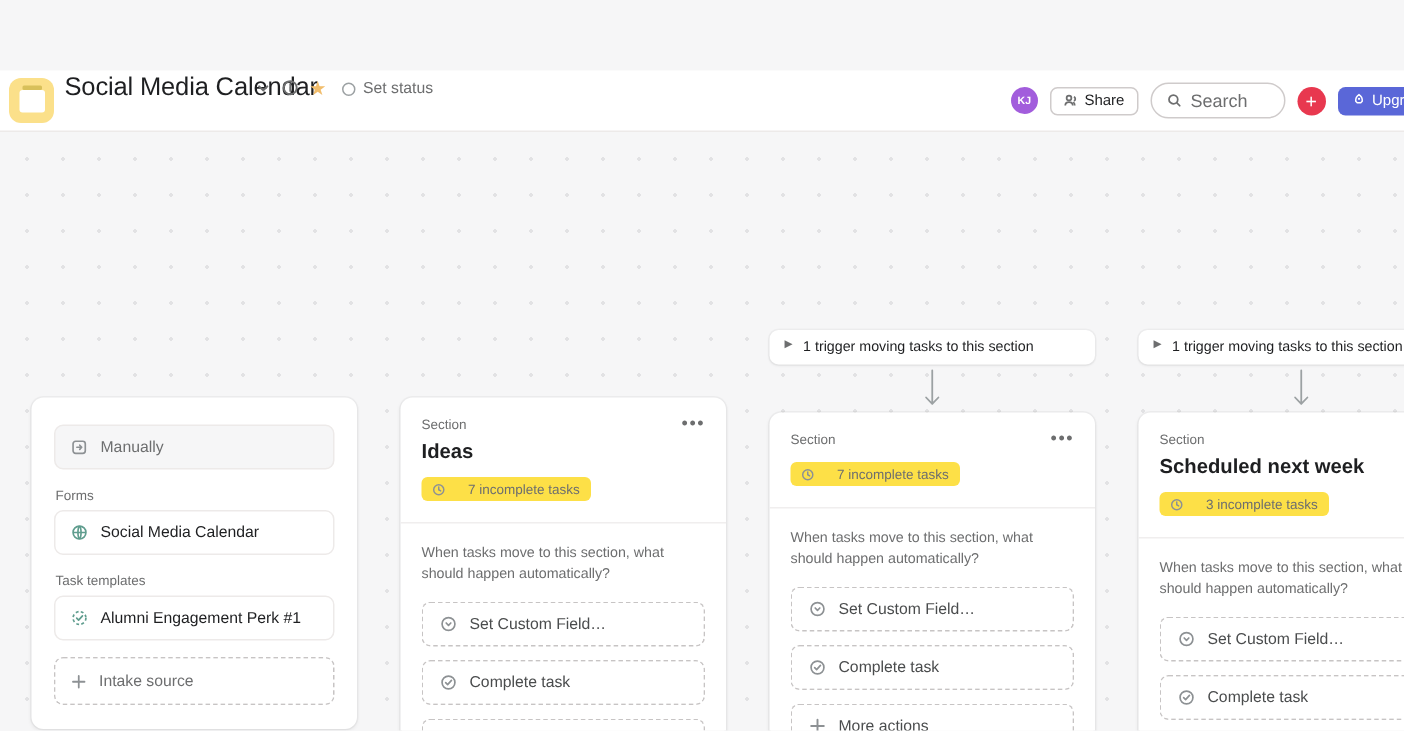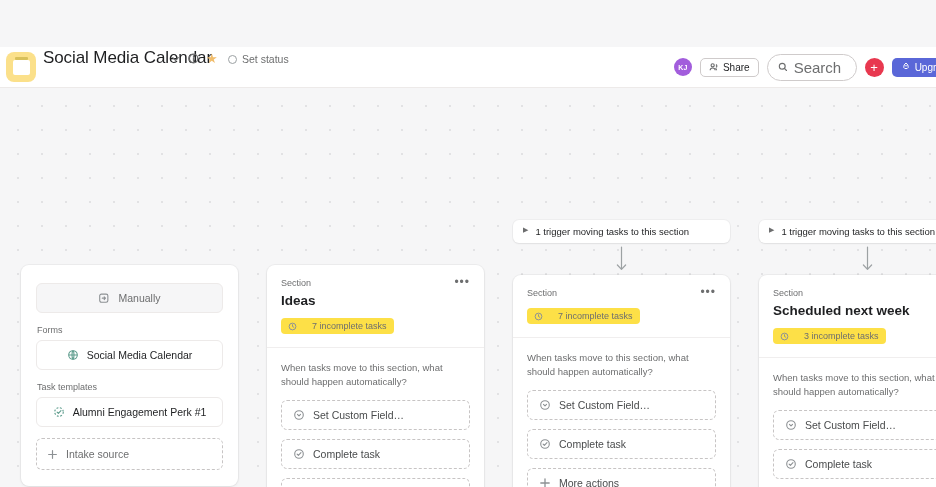--- a/index.html
+++ b/index.html
@@ -77,21 +77,21 @@
     display: flex; align-items: center; gap: 4px;
     border: 1px solid #cfcbcb; border-radius: 5px;
     padding: 3px 8px; font-size: 10px; color: #1e1f21; background: #fff;
     cursor: pointer; white-space: nowrap;
   }
   .search-box {
     display: flex; align-items: center; gap: 6px;
     border: 1px solid #cfcbcb; border-radius: 14px;
     padding: 4px 10px; width: 90px; background: #fff; cursor: text;
   }
-  .search-box .ph { font-size: 15px; color: #6d6e6f; }
+  .search-box .ph { font-size: 12px; color: #6d6e6f; }
   .plus-btn {
     width: 19px; height: 19px; border-radius: 50%;
     background: #e8384f; color: #fff; font-size: 13px; line-height: 1;
     display: flex; align-items: center; justify-content: center; cursor: pointer;
   }
   .upgrade-btn {
     display: flex; align-items: center; gap: 4px;
     background: #5a67d8; color: #fff; border-radius: 5px;
     padding: 4px 9px; font-size: 10px; white-space: nowrap; cursor: pointer;
     margin-right: -26px;
@@ -121,21 +121,20 @@
   .intake-q {
     font-size: 14.5px; color: #1e1f21; text-align: center;
     line-height: 1.42; font-weight: 400; padding: 0 4px 16px 4px;
   }
   .intake-row {
     display: flex; align-items: center; gap: 8px;
     border: 1px solid #edeae9; border-radius: 6px;
     padding: 8px 10px; font-size: 10.5px; color: #1e1f21;
     background: #fff; cursor: pointer; white-space: nowrap;
     overflow: hidden;
-    justify-content: center;
   }
   .intake-row.muted { background: #f6f6f7; color: #6d6e6f; }
   .intake-label {
     font-size: 9px; color: #6d6e6f; margin: 12px 0 5px 1px;
   }
   .intake-add {
     display: flex; align-items: center; gap: 8px;
     border: 1.2px dashed #c7c4c4; border-radius: 6px;
     padding: 9px 10px; font-size: 10.5px; color: #6d6e6f;
     margin-top: 11px; cursor: pointer;

